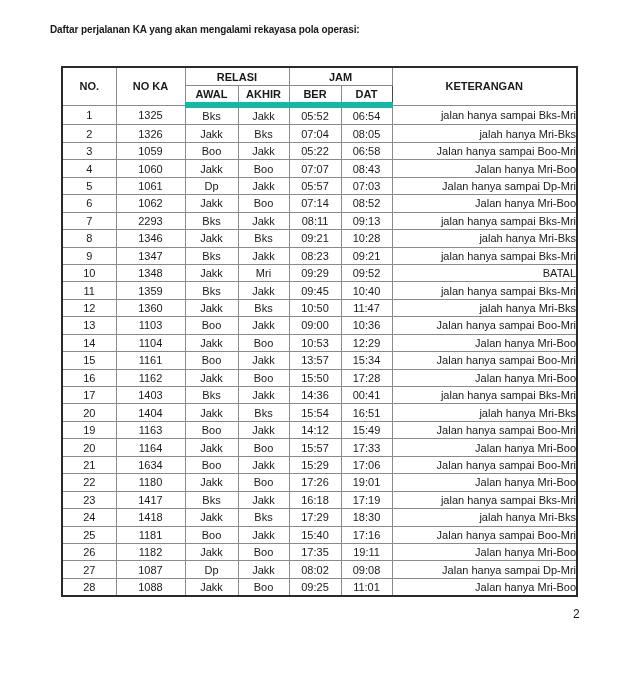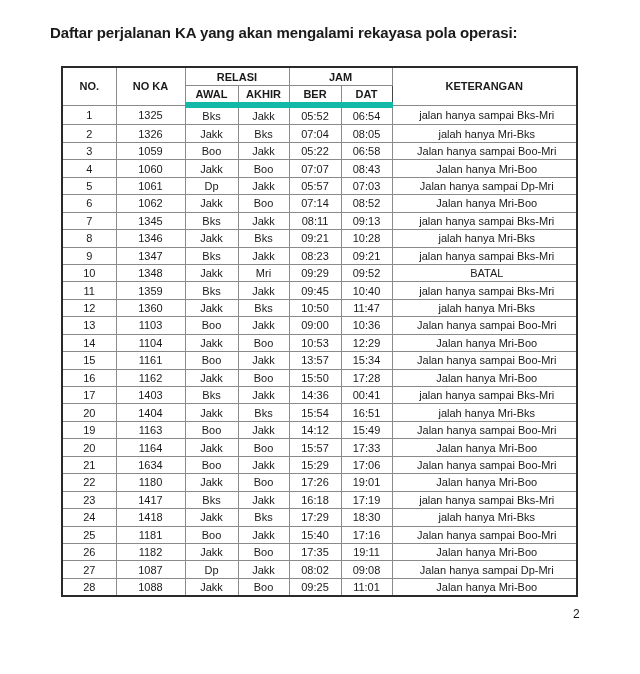--- a/index.html
+++ b/index.html
@@ -1,26 +1,26 @@
 <!DOCTYPE html>
 <html><head>
 <meta charset="utf-8">
 <style>
   html, body { margin:0; padding:0; background:#ffffff; }
   body { width:640px; height:674px; position:relative; overflow:hidden;
          font-family:"Liberation Sans", "DejaVu Sans", sans-serif; color:#1a1a1a; }
-  .title { position:absolute; left:50px; top:24px; font-size:15px; font-weight:bold; letter-spacing:-0.1px; }
+  .title { position:absolute; left:50px; top:24px; font-size:10px; font-weight:bold; letter-spacing:-0.1px; }
   table.sched { position:absolute; left:61px; top:66px; border-collapse:collapse;
                 border:2px solid #2a2a2a; font-size:11px; table-layout:fixed; }
   table.sched th, table.sched td { border:1px solid #8a8a8a; padding:0; height:16.45px;
                 line-height:16px; text-align:center; white-space:nowrap; overflow:hidden; }
   table.sched th { font-weight:bold; font-size:11px; }
   table.sched thead tr:first-child th { height:17px; }
   table.sched thead tr:last-child th { height:16px; border-bottom:6px solid #14b8a6; }
-  table.sched td.ket { text-align:center; padding-left:5px; }
+  table.sched td.ket { text-align:right; padding-left:5px; }
   table.sched th.ket-h, table.sched td.ket { border-left:1.5px solid #444; }
   .pagenum { position:absolute; left:573px; top:607px; font-size:12px; }
 </style>
 </head>
 <body>
 
 <div class="title">Daftar perjalanan KA yang akan mengalami rekayasa pola operasi:</div>
 
 <table class="sched">
   <colgroup>
@@ -97,21 +97,21 @@
         <td>6</td>
         <td>1062</td>
         <td>Jakk</td>
         <td>Boo</td>
         <td>07:14</td>
         <td>08:52</td>
         <td class="ket">Jalan hanya Mri-Boo</td>
       </tr>
       <tr>
         <td>7</td>
-        <td>1345</td>
+        <td>2293</td>
         <td>Bks</td>
         <td>Jakk</td>
         <td>08:11</td>
         <td>09:13</td>
         <td class="ket">jalan hanya sampai Bks-Mri</td>
       </tr>
       <tr>
         <td>8</td>
         <td>1346</td>
         <td>Jakk</td>

